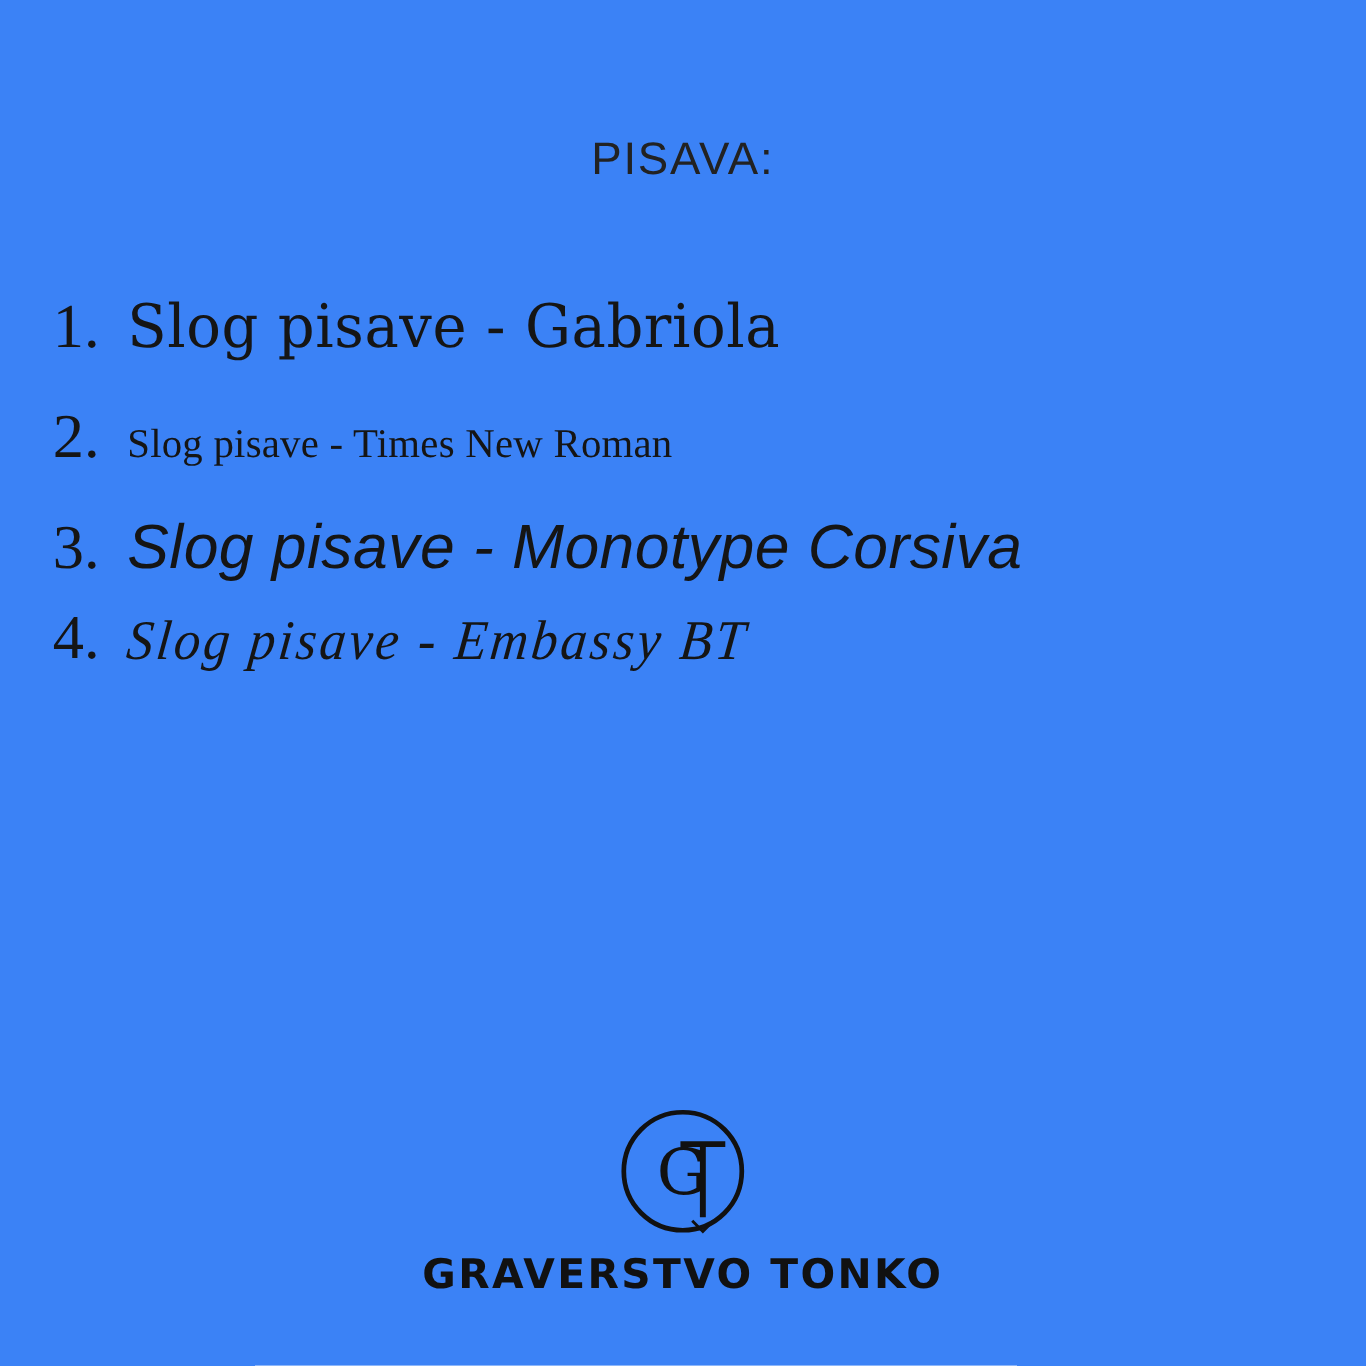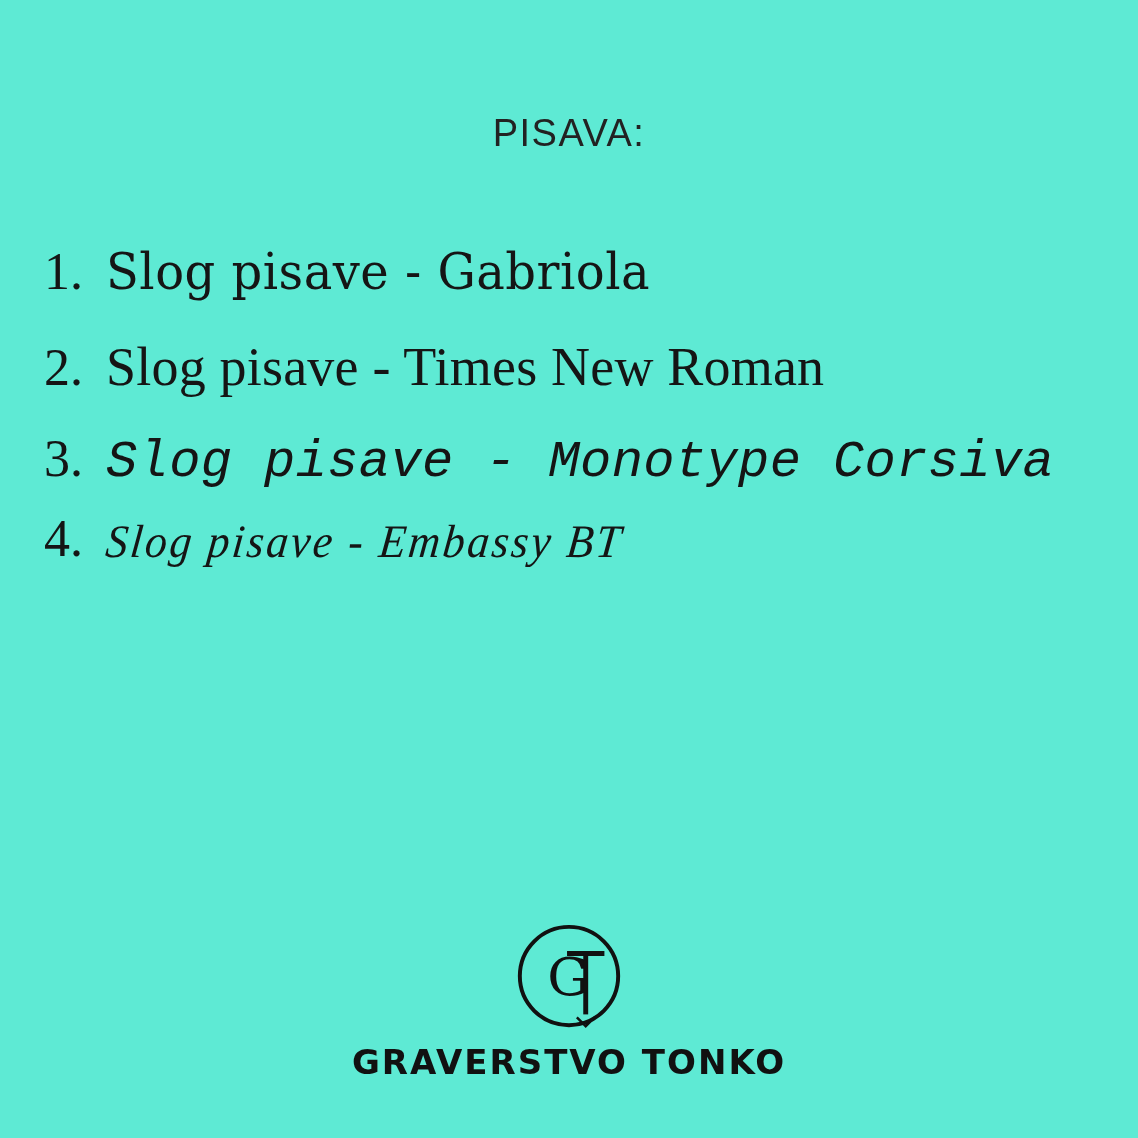--- a/index.html
+++ b/index.html
@@ -12,21 +12,21 @@
     background: #ffffff;
     font-family: "Liberation Sans", sans-serif;
     color: #1c1c1c;
     overflow: hidden;
     position: relative;
   }
 
   .page {
     position: absolute;
     inset: 0;
-    background: #5eead4;
+    background: #3b82f6;
   }
 
   .heading {
     position: absolute;
     top: 112px;
     left: 0;
     width: 100%;
     text-align: center;
     font-family: "Liberation Sans", sans-serif;
     font-size: 38px;
@@ -71,28 +71,28 @@
     font-size: 50px;
     letter-spacing: 0.5px;
     transform: scaleX(0.96);
     transform-origin: left center;
   }
 
   
   .row2 { margin-bottom: 38px; }
   .row2 .item-text {
     font-family: "Liberation Serif", serif;
-    font-size: 54px;
+    font-size: 34px;
     letter-spacing: 0.2px;
   }
 
   
   .row3 { margin-bottom: 22px; }
   .row3 .item-text {
-    font-family: Liberation Mono, monospace;
+    font-family: Liberation Sans, sans-serif;
     font-style: italic;
     font-size: 52px;
     letter-spacing: 0.4px;
   }
 
   
   .row4 .item-text {
     font-family: "Liberation Serif", serif;
     font-style: italic;
     font-size: 44px;

